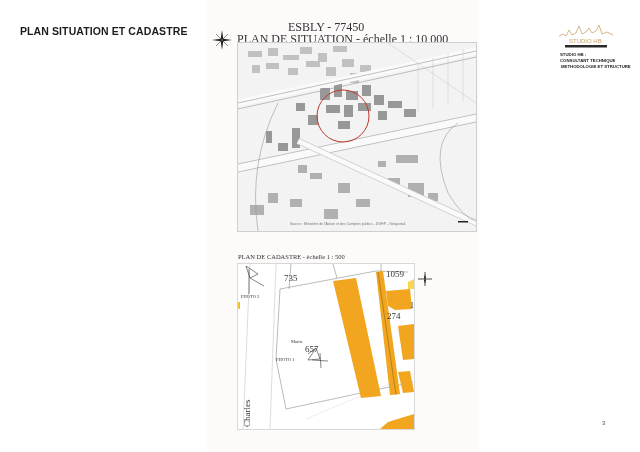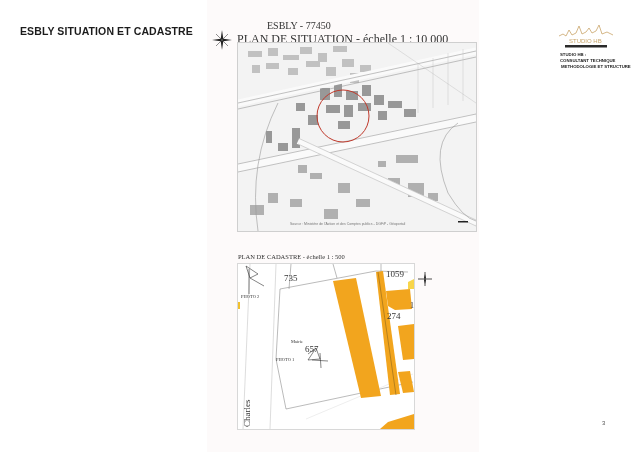--- a/index.html
+++ b/index.html
@@ -1,37 +1,37 @@
 <!DOCTYPE html>
 <html><head>
 <meta charset="utf-8">
 <style>
   html, body { margin:0; padding:0; }
   body { width:640px; height:452px; background:#ffffff; position:relative; overflow:hidden; font-family:"Liberation Sans", sans-serif; }
   .page-title { position:absolute; left:20px; top:25px; font-size:10.5px; font-weight:bold; color:#1c1c1c; letter-spacing:0.1px; font-family:"Liberation Sans", sans-serif; }
   .scan-sheet { position:absolute; left:207px; top:0; width:272px; height:452px; background:#fdfafa; }
   .serif { font-family:"Liberation Serif", "DejaVu Serif", serif; color:#333; }
-  .commune { position:absolute; left:227px; top:20px; font-size:10px;padding-left:40px; }
+  .commune { position:absolute; left:248px; top:20px; font-size:12px;padding-left:40px; }
   .sit-caption { position:absolute; left:237px; top:32px; font-size:12px; }
   .compass { position:absolute; }
   .sit-map { position:absolute; left:237px; top:42px; width:238px; height:188px; border:1px solid #cfcfcf; background:#f2f2f2; overflow:hidden; }
   .sit-map svg { width:100%; height:100%; display:block; }
   .map-source { position:absolute; left:290px; top:222px; font-size:3.5px; color:#777; font-family:"Liberation Sans", sans-serif; }
   .cad-caption { position:absolute; left:238px; top:253px; font-size:6.5px; }
   .cad-map { position:absolute; left:237px; top:263px; width:176px; height:165px; border:1px solid #d8d8d8; background:#86efac; overflow:hidden; }
   .cad-map svg { width:100%; height:100%; display:block; }
   .logo { position:absolute; left:557px; top:22px; width:58px; height:28px; }
   .company { position:absolute; left:560px; top:52px; font-size:4.3px; font-weight:bold; color:#222; line-height:6px; font-family:"Liberation Sans", sans-serif; }
   .company div { white-space:nowrap; }
   .page-number { position:absolute; left:602px; top:420px; font-size:6px; color:#555; }
 </style>
 </head>
 <body>
 
-<div class="page-title">ESBLY SITUATION ET CADASTRE</div>
+<div class="page-title">PLAN SITUATION ET CADASTRE</div>
 
 <div class="scan-sheet"></div>
 
 <div class="compass" style="left:211px;top:29px;width:22px;height:22px;">
   <svg width="22" height="22" viewBox="0 0 22 22">
     <polygon points="11,1 12.3,9.7 11,11 9.7,9.7" fill="#222"></polygon>
     <polygon points="11,21 12.3,12.3 11,11 9.7,12.3" fill="#222"></polygon>
     <polygon points="1,11 9.7,9.7 11,11 9.7,12.3" fill="#222"></polygon>
     <polygon points="21,11 12.3,9.7 11,11 12.3,12.3" fill="#222"></polygon>
     <line x1="5" y1="5" x2="17" y2="17" stroke="#444" stroke-width="0.6"></line>

